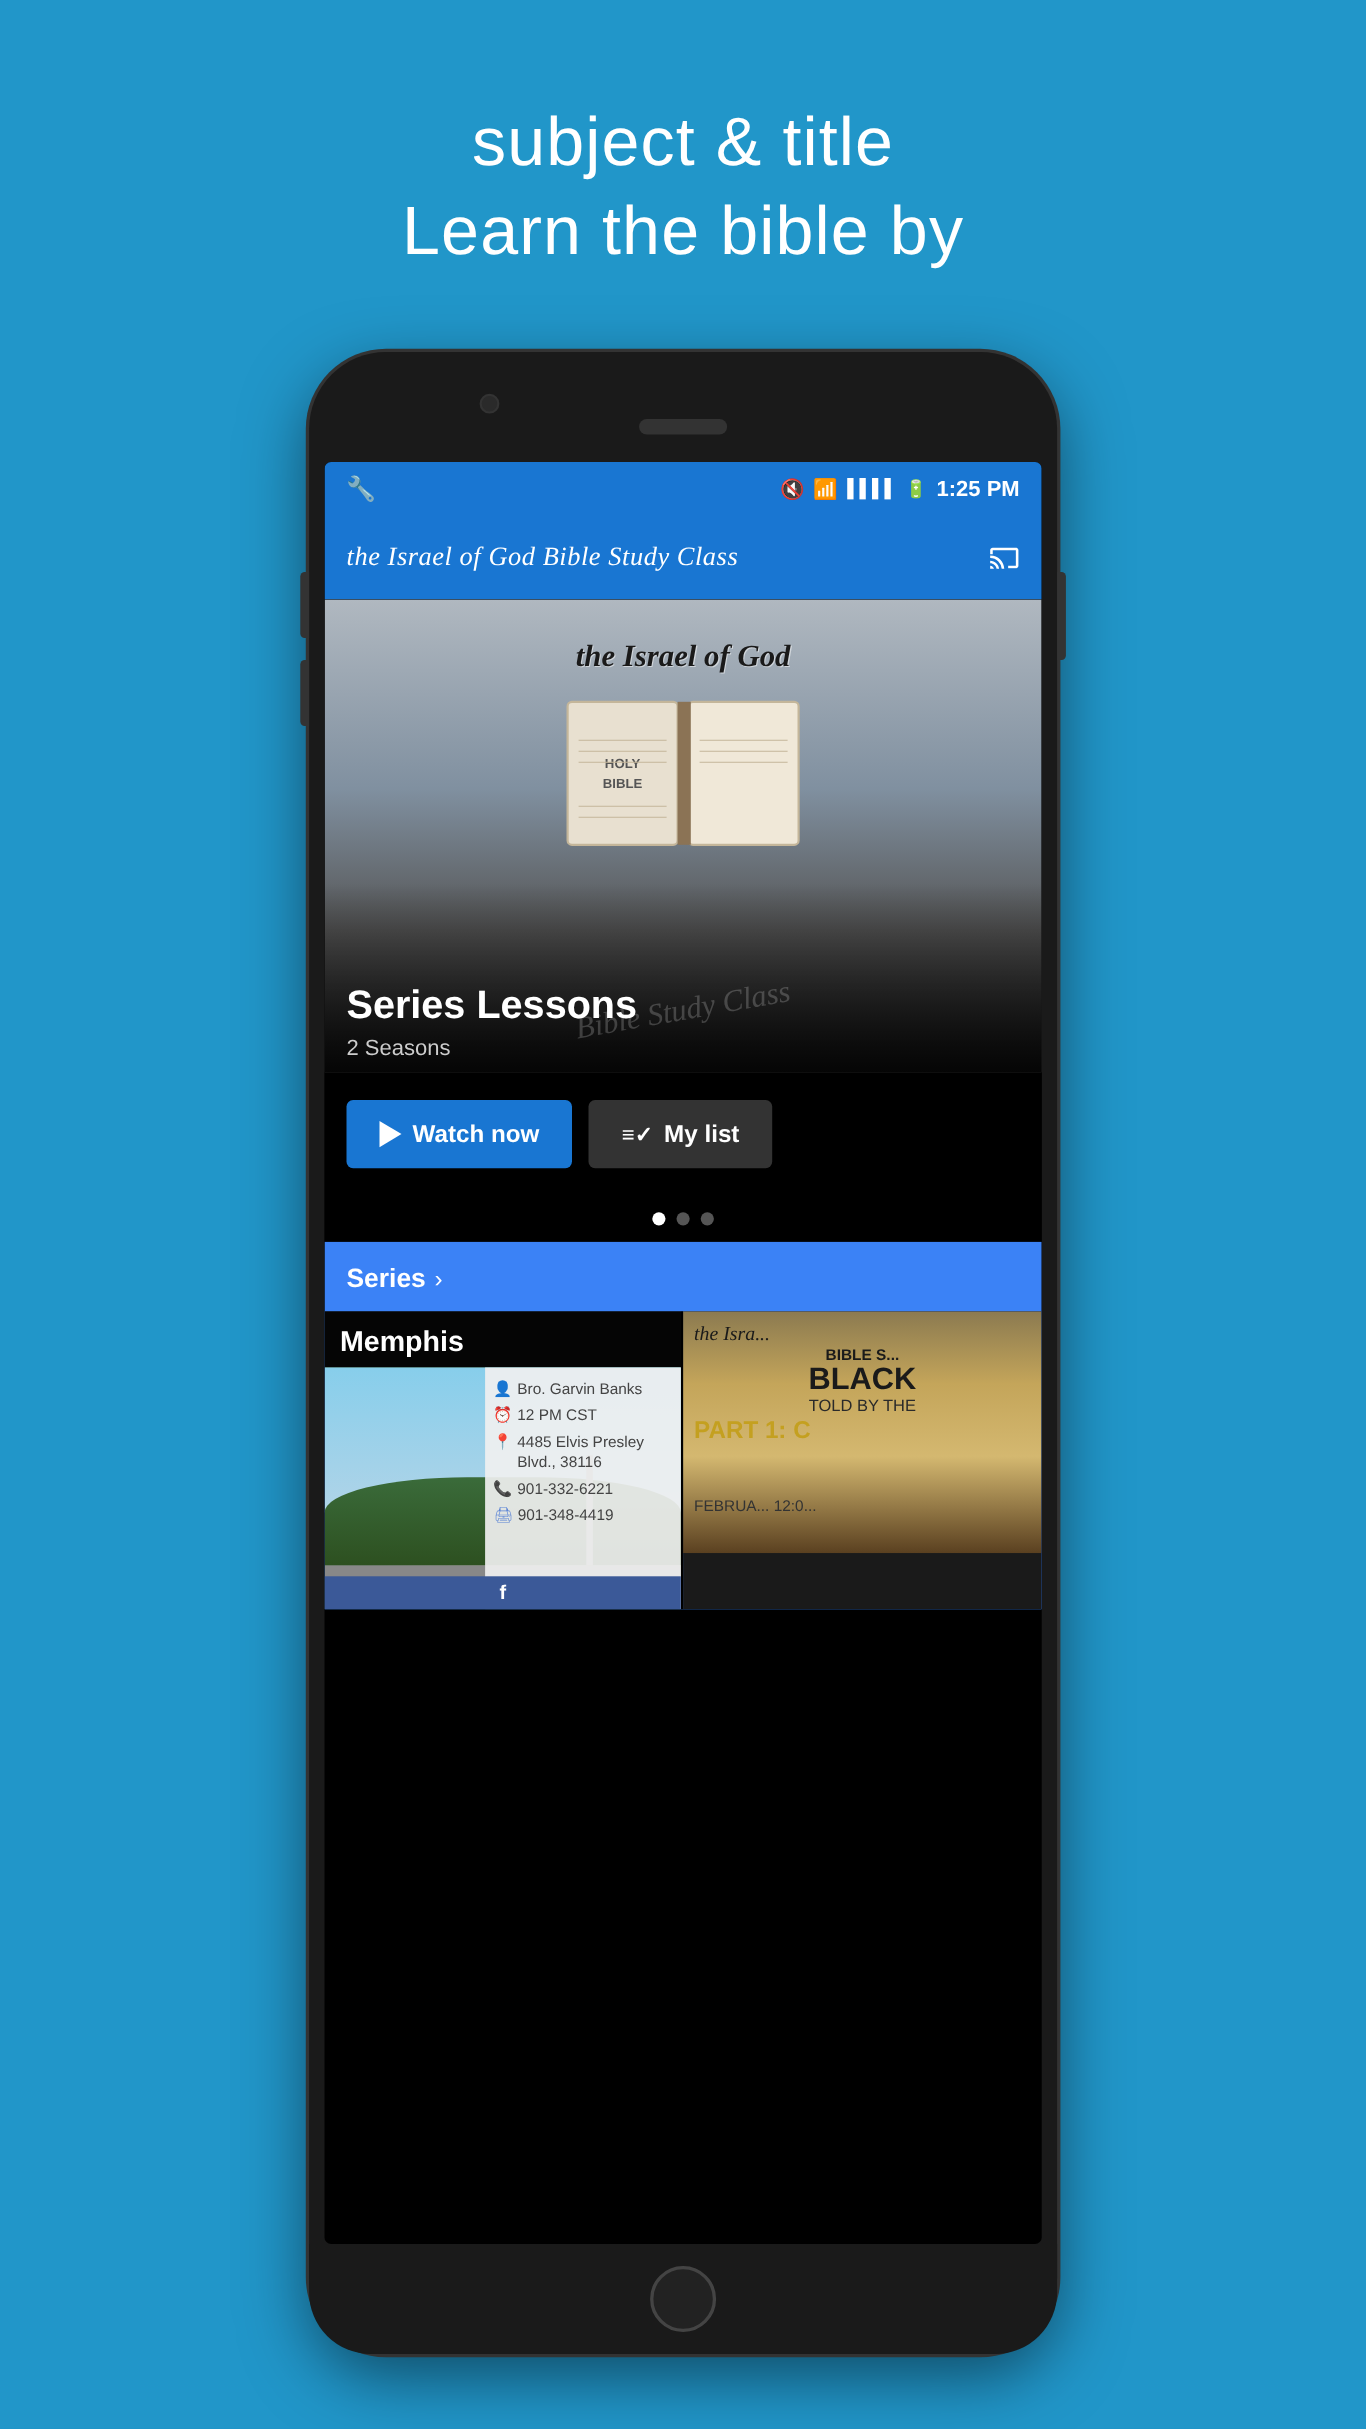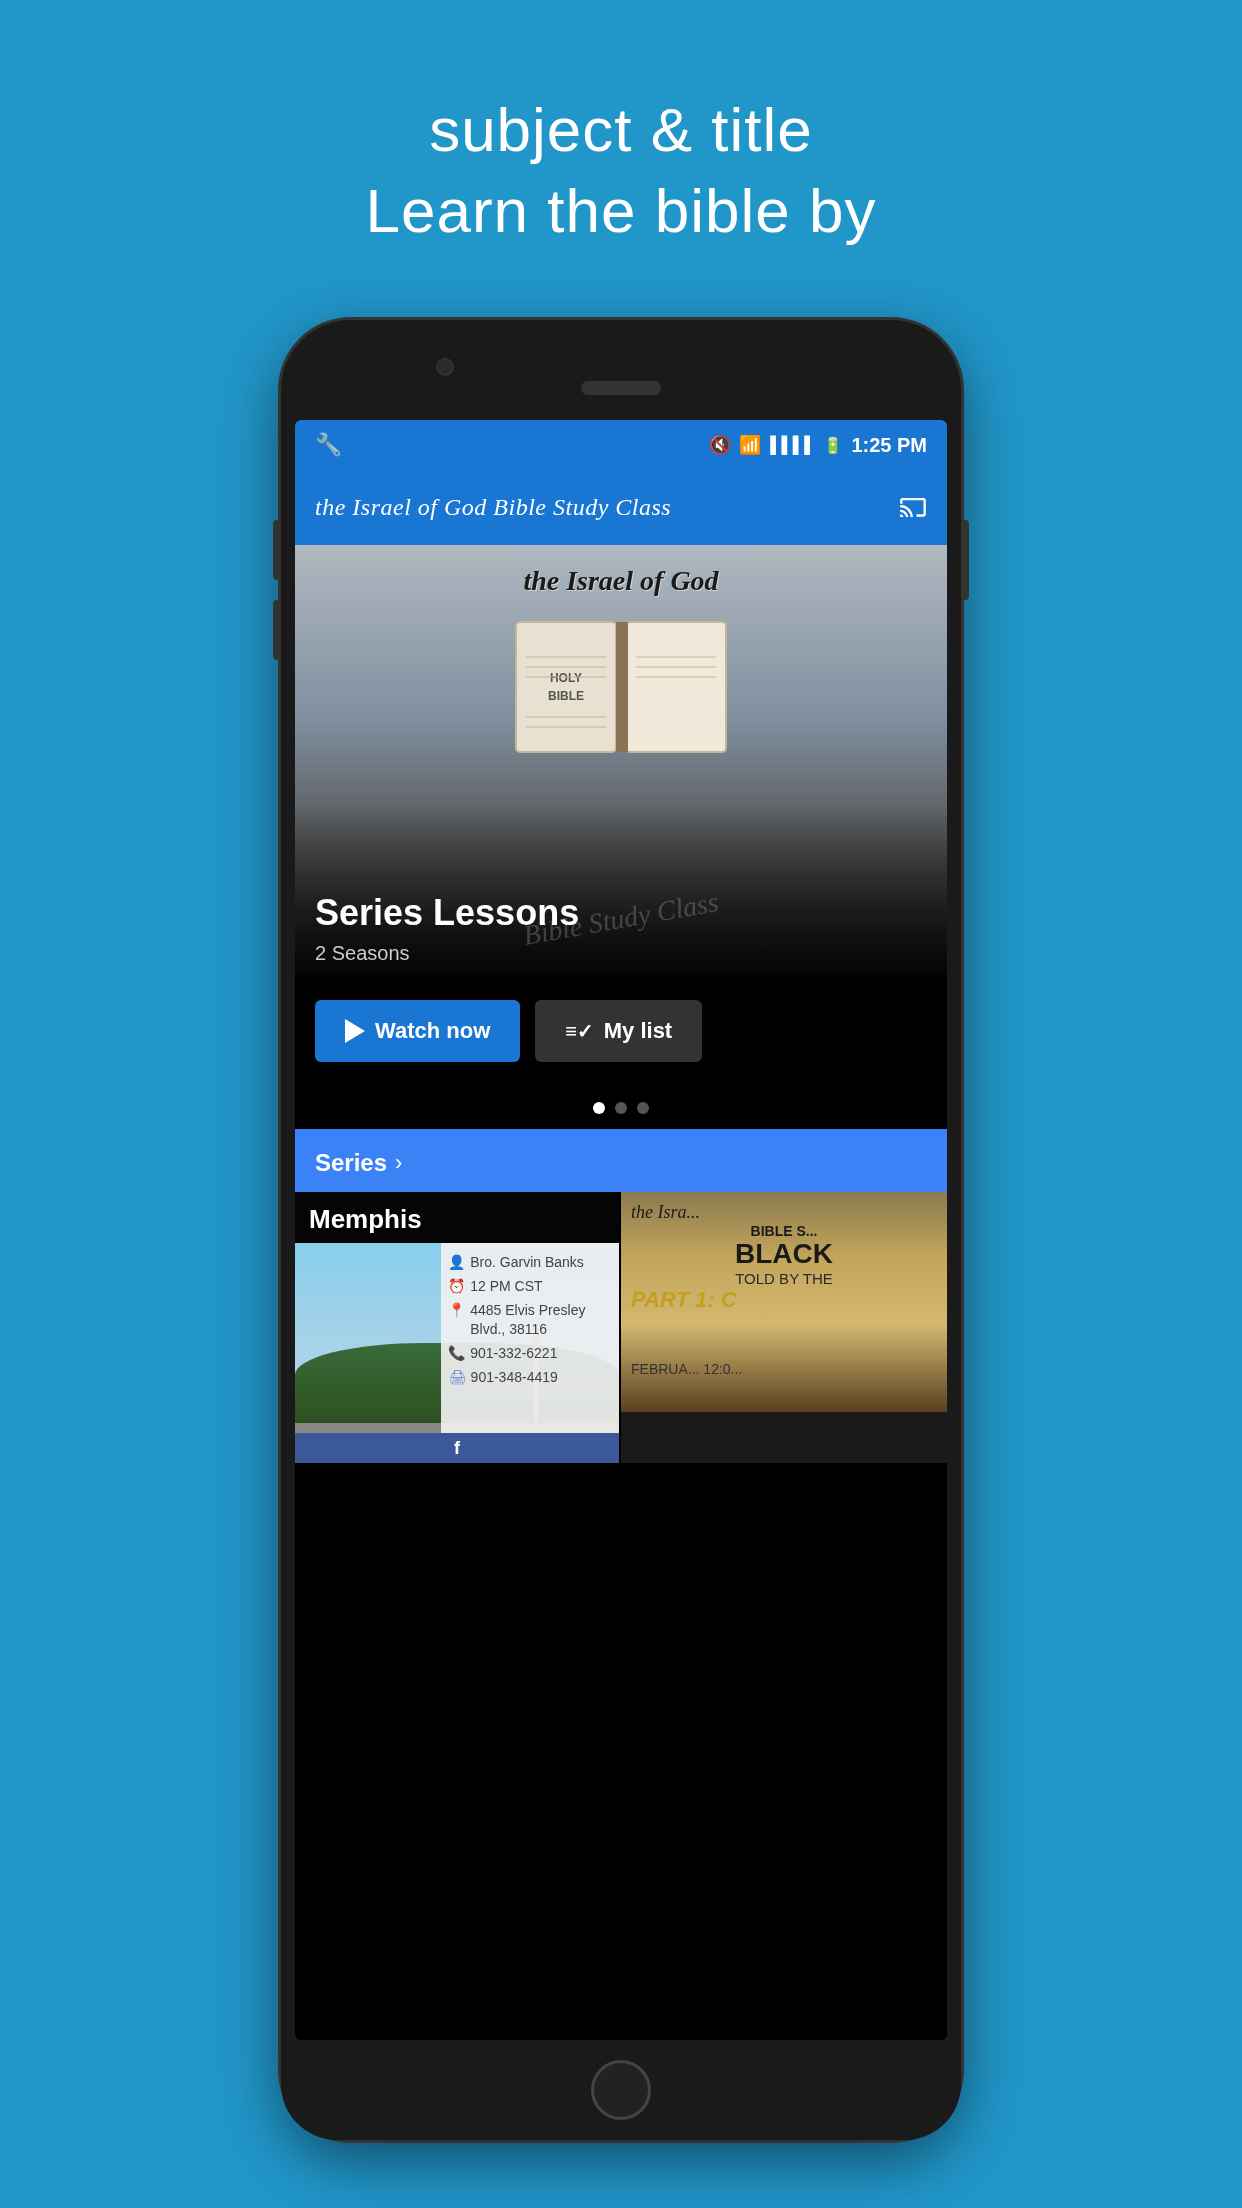--- a/index.html
+++ b/index.html
@@ -160,21 +160,21 @@
       position: absolute;
       bottom: 0;
       left: 0;
       right: 0;
       top: 60%;
       background: linear-gradient(to bottom, transparent, rgba(0,0,0,0.85));
     }
 
     .hero-illustration-container {
       position: absolute;
-      top: 0;
+      top: 16px;
       left: 0;
       right: 0;
       height: 70%;
       display: flex;
       flex-direction: column;
       align-items: center;
     }
 
     .israel-god-text {
       color: #1a1a1a;
@@ -459,21 +459,20 @@
       font-size: 15px;
       text-align: center;
     }
 
     .part1-text {
       color: #c4a020;
       font-size: 22px;
       font-weight: bold;
       text-align: left;
       width: 100%;
-      font-style: italic;
     }
 
     .date-text {
       color: #333;
       font-size: 14px;
       text-align: left;
       width: 100%;
       position: absolute;
       bottom: 35px;
       left: 10px;

